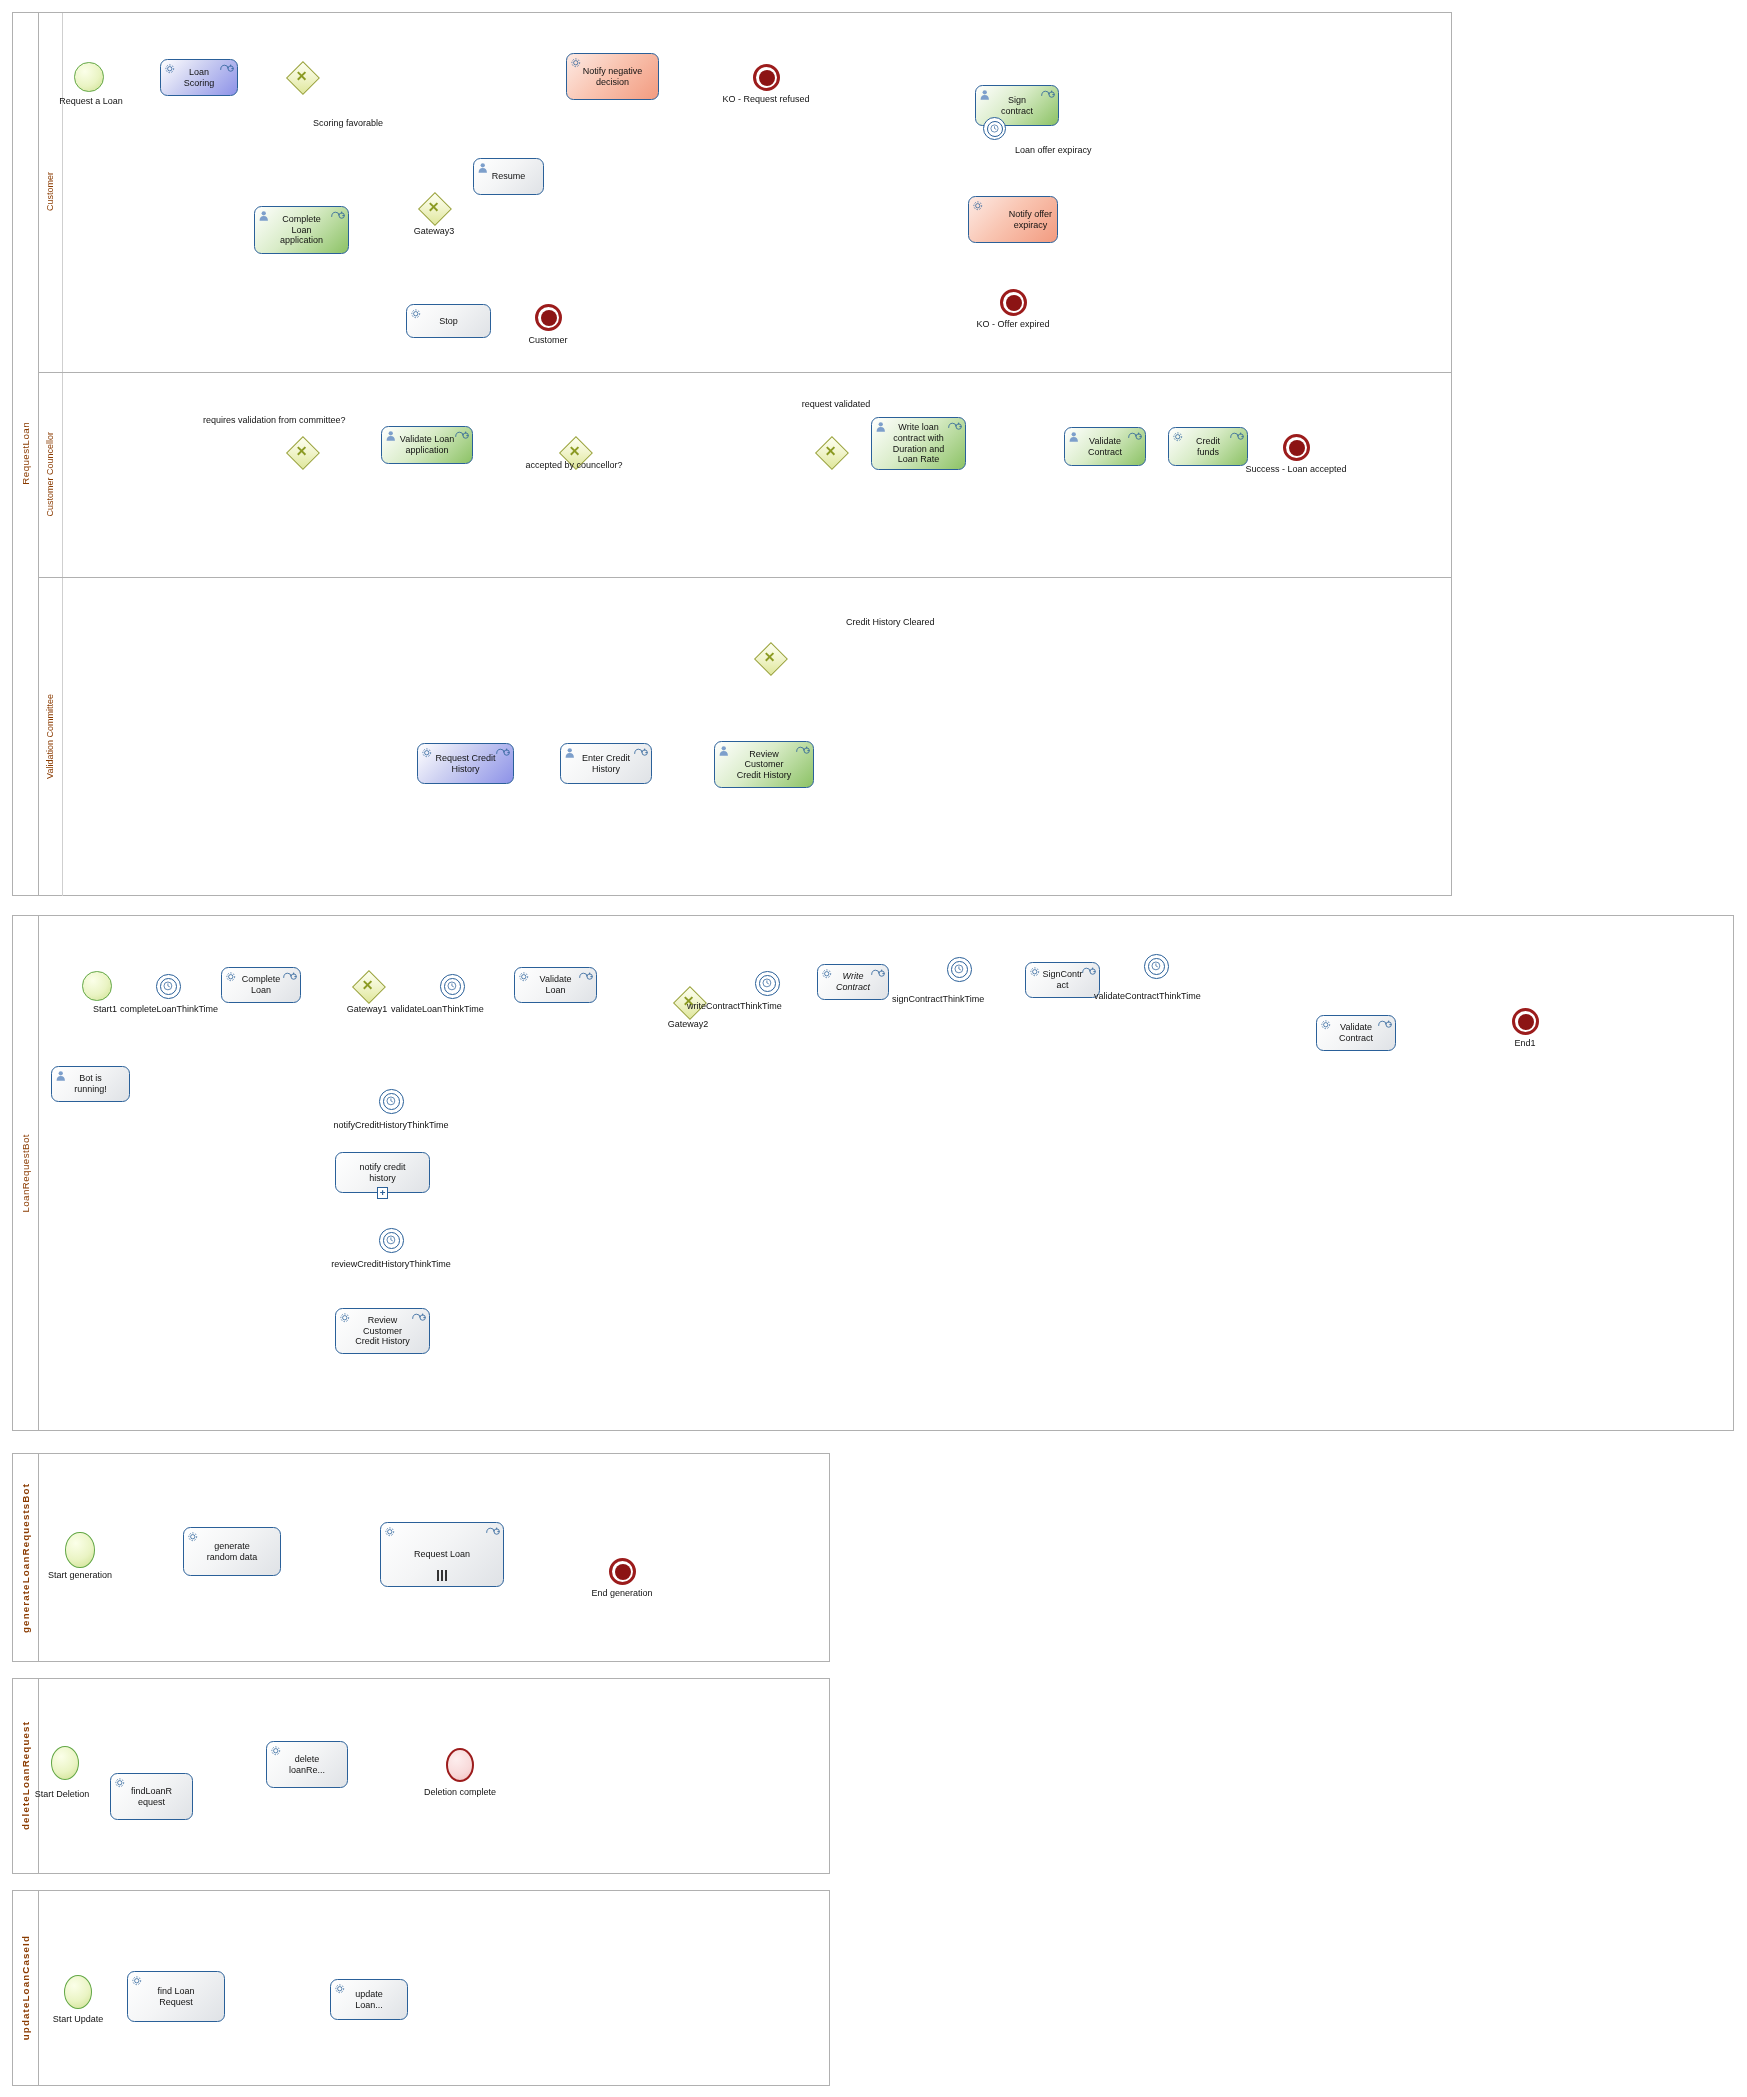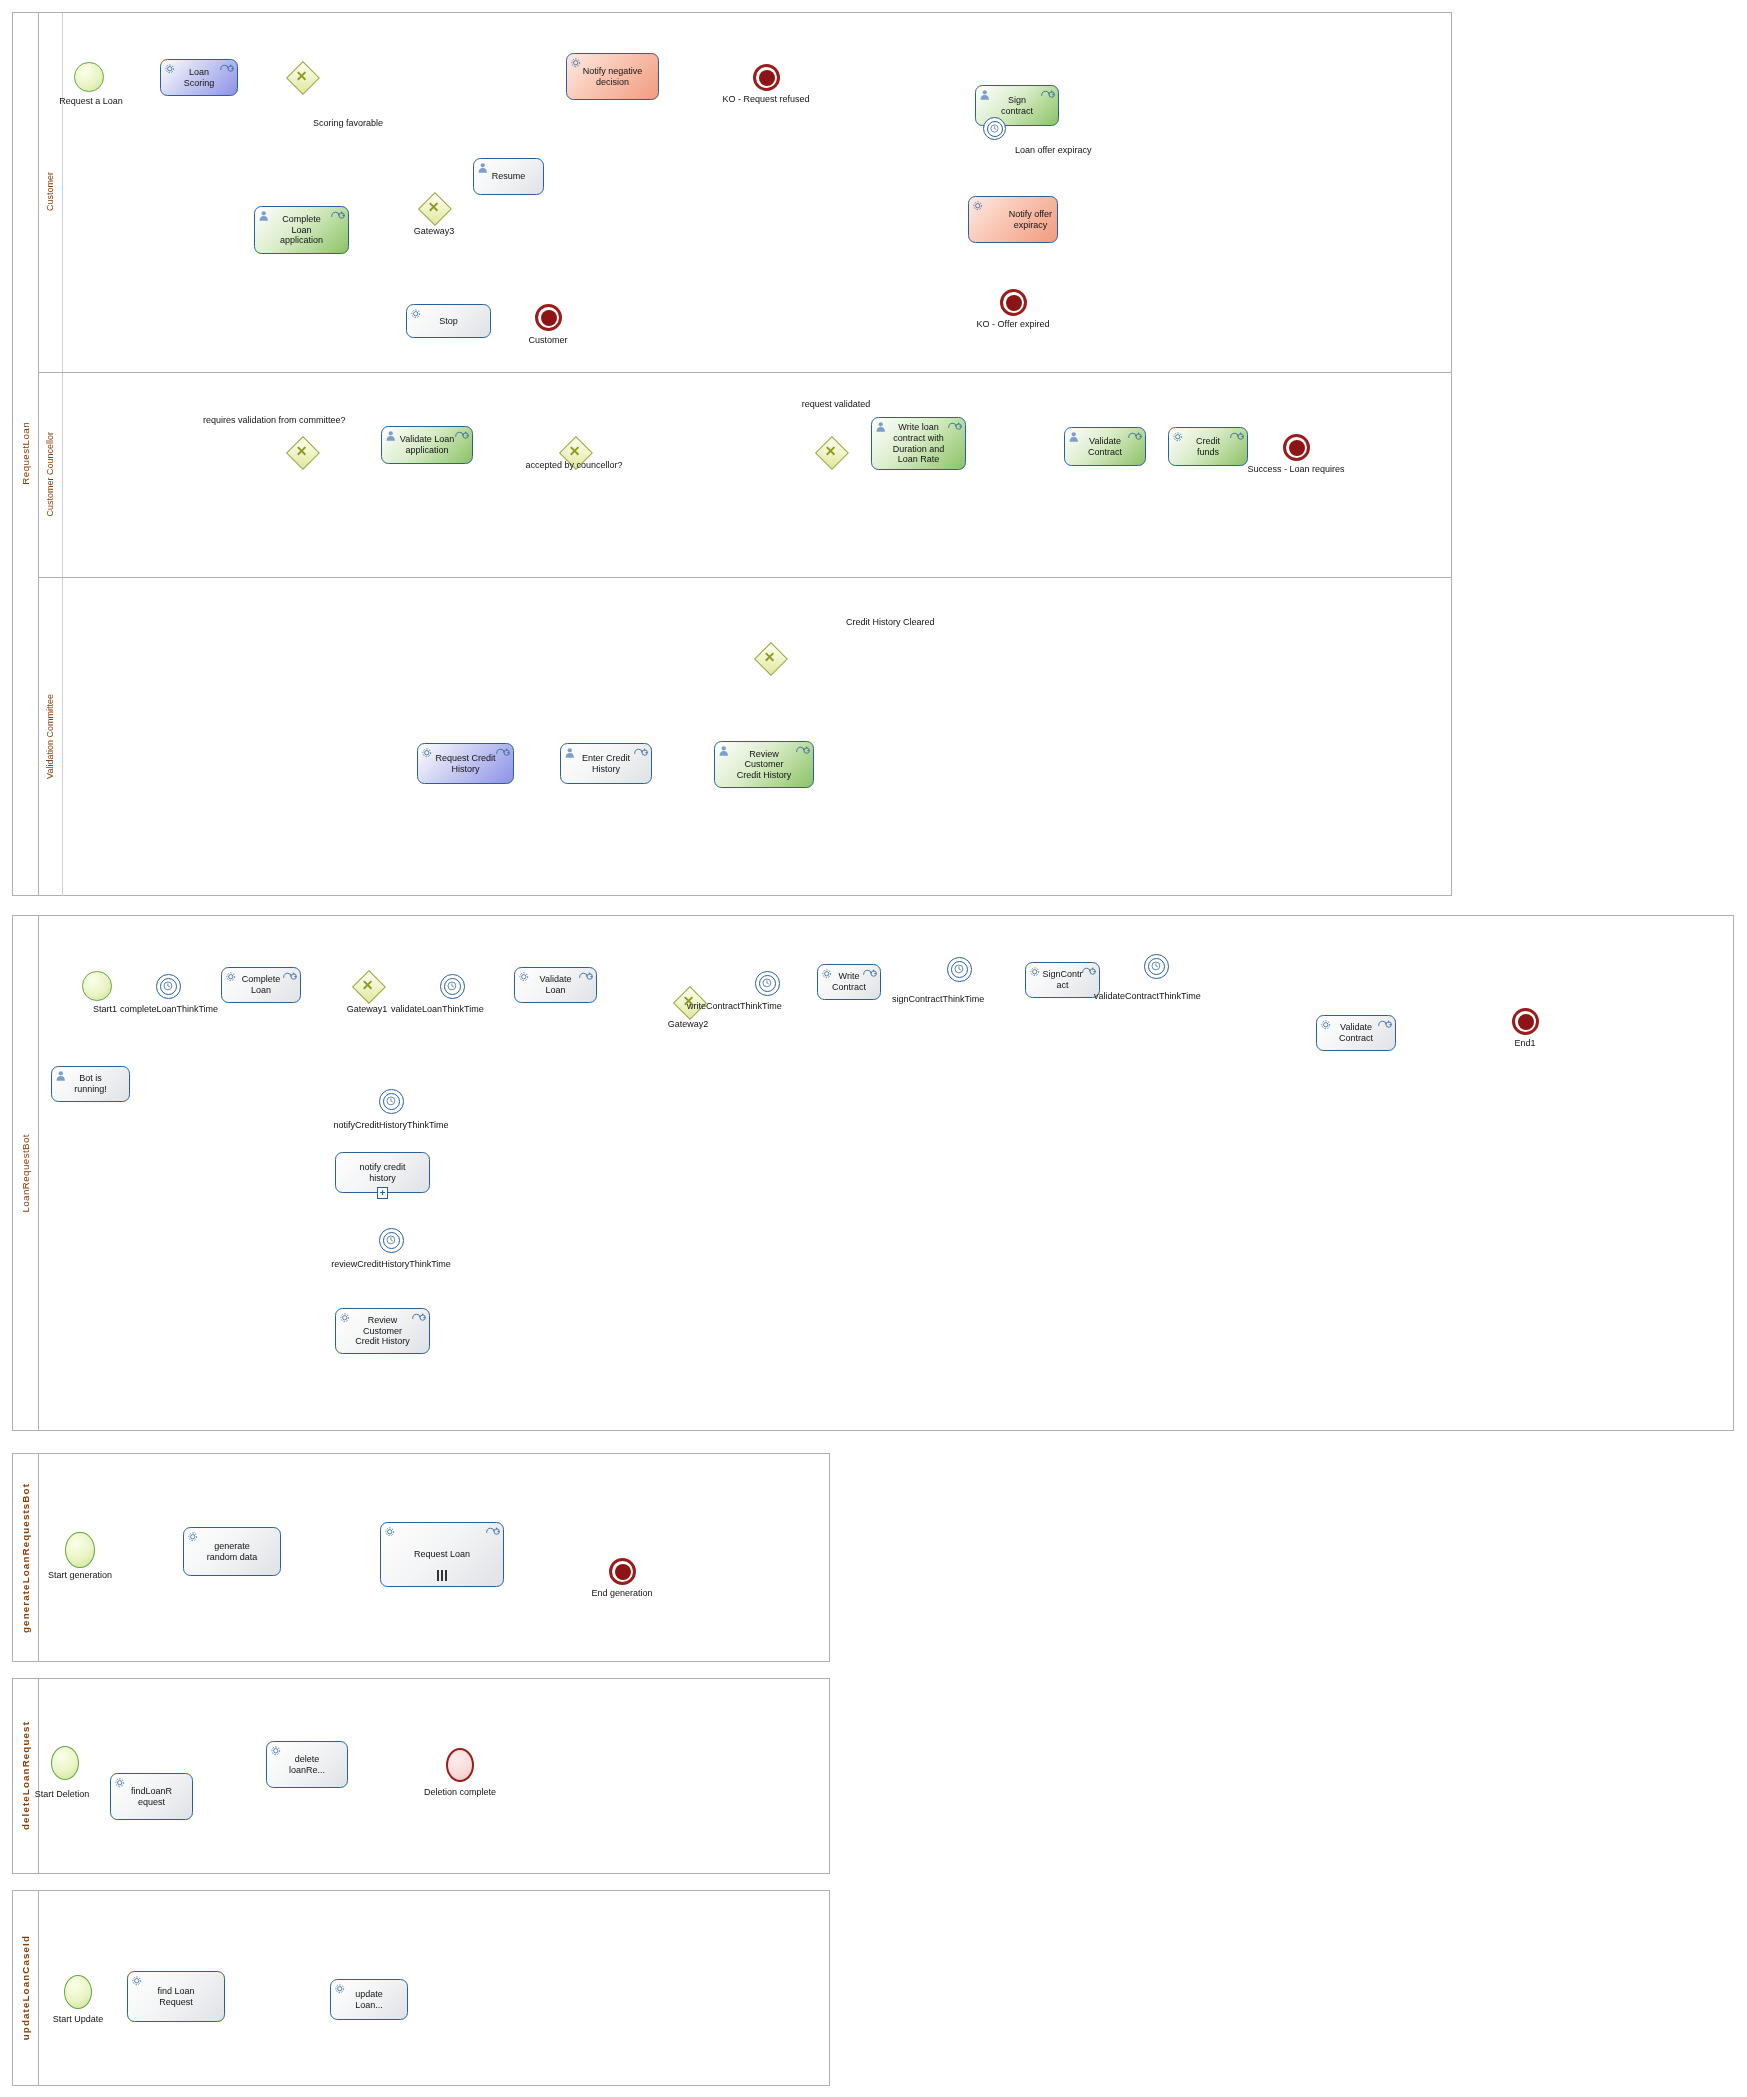--- a/index.html
+++ b/index.html
@@ -474,21 +474,21 @@
           <path d="M16 2 L16 5 M20 8 L17 8" stroke="#2a6099" stroke-width="1.2"></path>
         </svg>
     </span>
     <span class="lbl" style="white-space:pre-line;">Credit
 funds</span>
   </div>
 
   <div class="event ev-end" style="left:1283px;top:434px;width:27px;height:27px;">
       <i></i>
     </div>
-  <div class="lab c" style="left:1296px;top:465px;">Success - Loan requires</div>
+  <div class="lab c" style="left:1296px;top:465px;">Success - Loan accepted</div>
 
   <div class="lab" style="left:846px;top:618px;">Credit History Cleared</div>
   <div class="gw" style="left:754px;top:642px;width:31px;height:31px;">
       <span class="x">✕</span>
     </div>
 
   <div class="task t-blue" style="left:417px;top:743px;width:97px;height:41px;justify-content:center;">
     <span class="ico tl">
       <svg viewBox="0 0 16 16" width="11.5" height="11.5">
           <g fill="none" stroke="#2a6099" stroke-width="1.1">
@@ -635,21 +635,21 @@
 
   <div class="event ev-timer" style="left:755px;top:971px;width:24.5px;height:24.5px;">
     <i></i>
     <svg viewBox="0 0 16 16" width="9.8" height="9.8">
         <circle cx="8" cy="8" r="6.4" fill="none" stroke="#2a6099" stroke-width="1.2"></circle>
         <path d="M8 4 L8 8 L11 9.6" stroke="#2a6099" stroke-width="1.2" fill="none"></path>
       </svg>
   </div>
   <div class="lab" style="left:687px;top:1002px;">writeContractThinkTime</div>
 
-  <div class="task t-grey" style="left:817px;top:964px;width:64px;height:36px;">
+  <div class="task t-grey" style="left:817px;top:964px;width:72px;height:36px;font-style:italic;">
     <span class="ico tl">
       <svg viewBox="0 0 16 16" width="11.5" height="11.5">
           <g fill="none" stroke="#2a6099" stroke-width="1.1">
       <circle cx="8" cy="8" r="3"></circle>
             <circle cx="8" cy="8" r="5.4" stroke-dasharray="2 2"></circle>
           </g>
         </svg>
     </span>
     <span class="ico tr">
       <svg viewBox="0 0 22 14" width="14.7" height="9.8">

